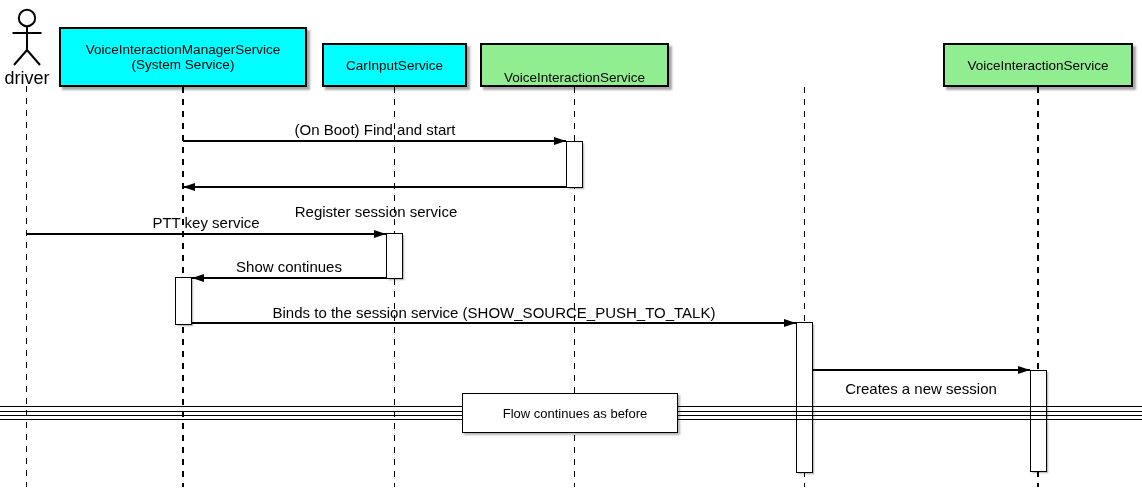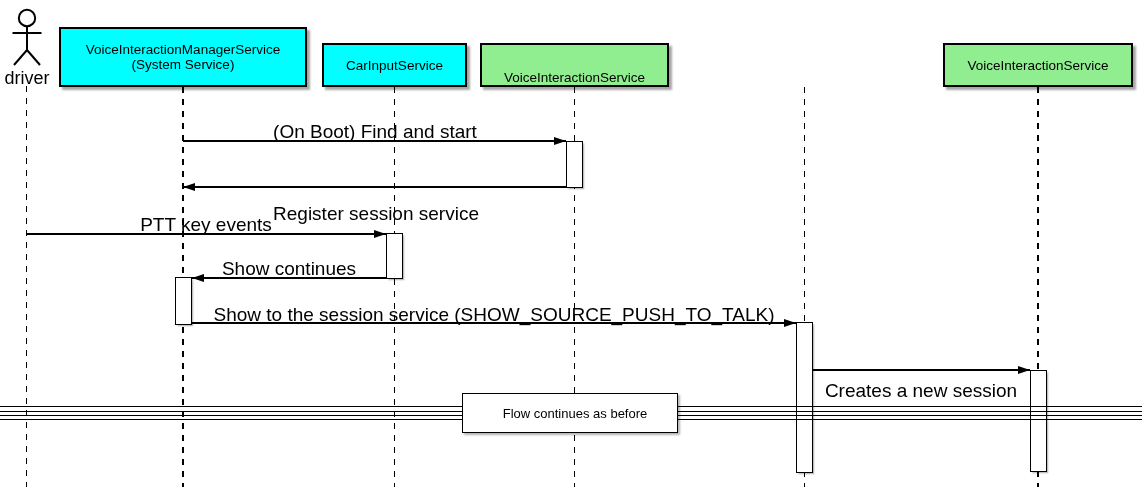--- a/index.html
+++ b/index.html
@@ -29,21 +29,21 @@
     border-top:4.5px solid transparent; border-bottom:4.5px solid transparent;
     border-left:12px solid #000;
   }
   .head-left {
     position:absolute; width:0; height:0;
     border-top:4.5px solid transparent; border-bottom:4.5px solid transparent;
     border-right:12px solid #000;
   }
   .msg-label {
     position:absolute; transform:translateX(-50%);
-    font-size:19px; white-space:nowrap;
+    font-size:15px; white-space:nowrap;
   }
   .divider-line { position:absolute; left:0; width:1142px; height:1.2px; background:#000; }
   .divider-box {
     position:absolute; box-sizing:border-box; background:#fff;
     border:1.5px solid #000; display:flex; align-items:center; justify-content:center;
     font-size:13px; box-shadow:2px 2px 2px rgba(0,0,0,0.3);padding-left:10px;
   }
   .actor-label {
     position:absolute; transform:translateX(-50%);
     font-size:18px; white-space:nowrap;
@@ -71,29 +71,29 @@
   <div class="arrow-line" style="left:183px; top:140.2px; width:383px;"></div>
   <div class="head-right" style="left:554px; top:136.5px;"></div>
   <div class="msg-label" style="left:375px; top:121px;">(On Boot) Find and start</div>
 
   <div class="arrow-line" style="left:184px; top:186.2px; width:382px;"></div>
   <div class="head-left" style="left:183px; top:182.5px;"></div>
   <div class="msg-label" style="left:376px; top:167px;margin-top:36px;">Register session service</div>
 
   <div class="arrow-line" style="left:26px; top:233.2px; width:360px;"></div>
   <div class="head-right" style="left:373.5px; top:229.5px;"></div>
-  <div class="msg-label" style="left:206px; top:214px;">PTT key events</div>
+  <div class="msg-label" style="left:206px; top:214px;">PTT key service</div>
 
   <div class="arrow-line" style="left:192px; top:277.2px; width:194px;"></div>
   <div class="head-left" style="left:191.5px; top:273.5px;"></div>
   <div class="msg-label" style="left:289px; top:258px;">Show continues</div>
 
   <div class="arrow-line" style="left:191.5px; top:322.2px; width:605px;"></div>
   <div class="head-right" style="left:784px; top:318.5px;"></div>
-  <div class="msg-label" style="left:494px; top:304px;">Show to the session service (SHOW_SOURCE_PUSH_TO_TALK)</div>
+  <div class="msg-label" style="left:494px; top:304px;">Binds to the session service (SHOW_SOURCE_PUSH_TO_TALK)</div>
 
   <div class="arrow-line" style="left:813px; top:369.2px; width:217px;"></div>
   <div class="head-right" style="left:1017.5px; top:365.5px;"></div>
   <div class="msg-label" style="left:921px; top:351px;margin-top:29px;">Creates a new session</div>
 
   <div class="divider-line" style="top:406px;"></div>
   <div class="divider-line" style="top:410.5px;"></div>
   <div class="divider-line" style="top:414.5px;"></div>
   <div class="divider-line" style="top:419px;"></div>
   <div class="divider-box" style="left:462px; top:393px; width:216px; height:40px;">

